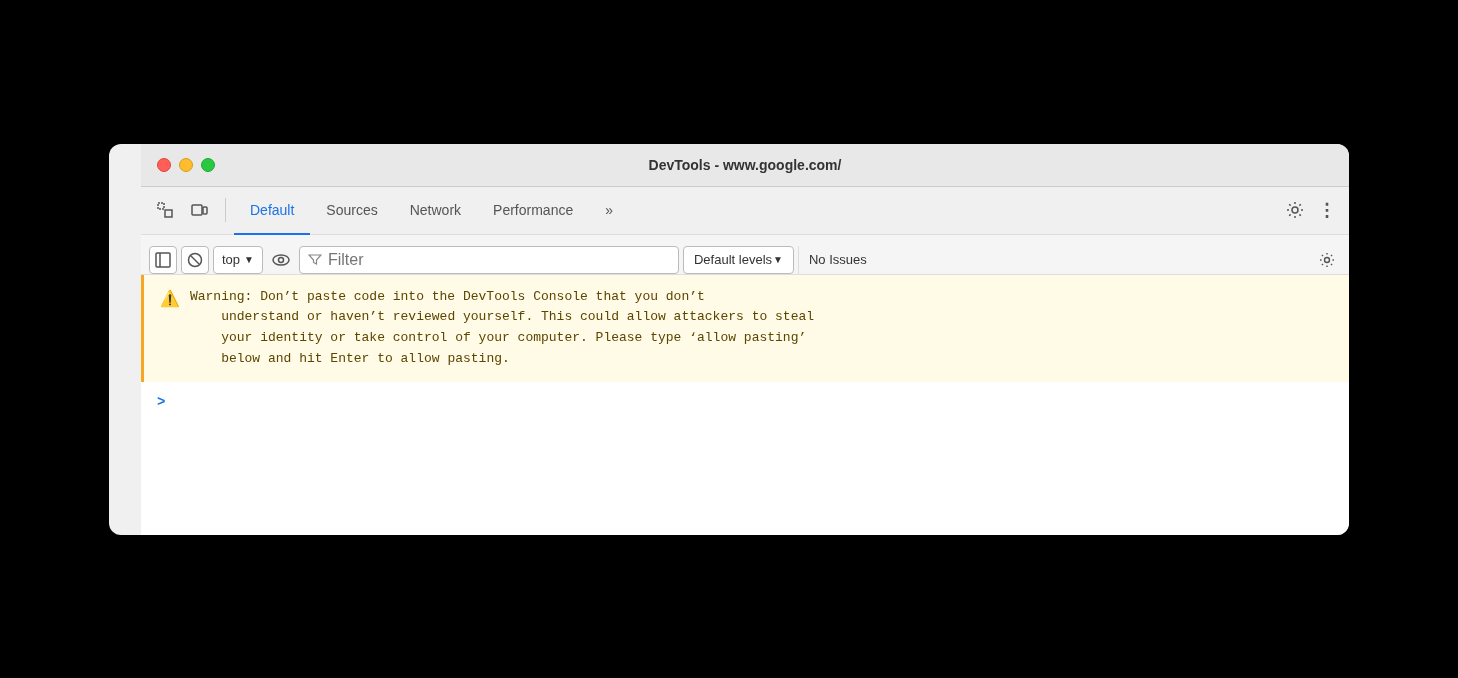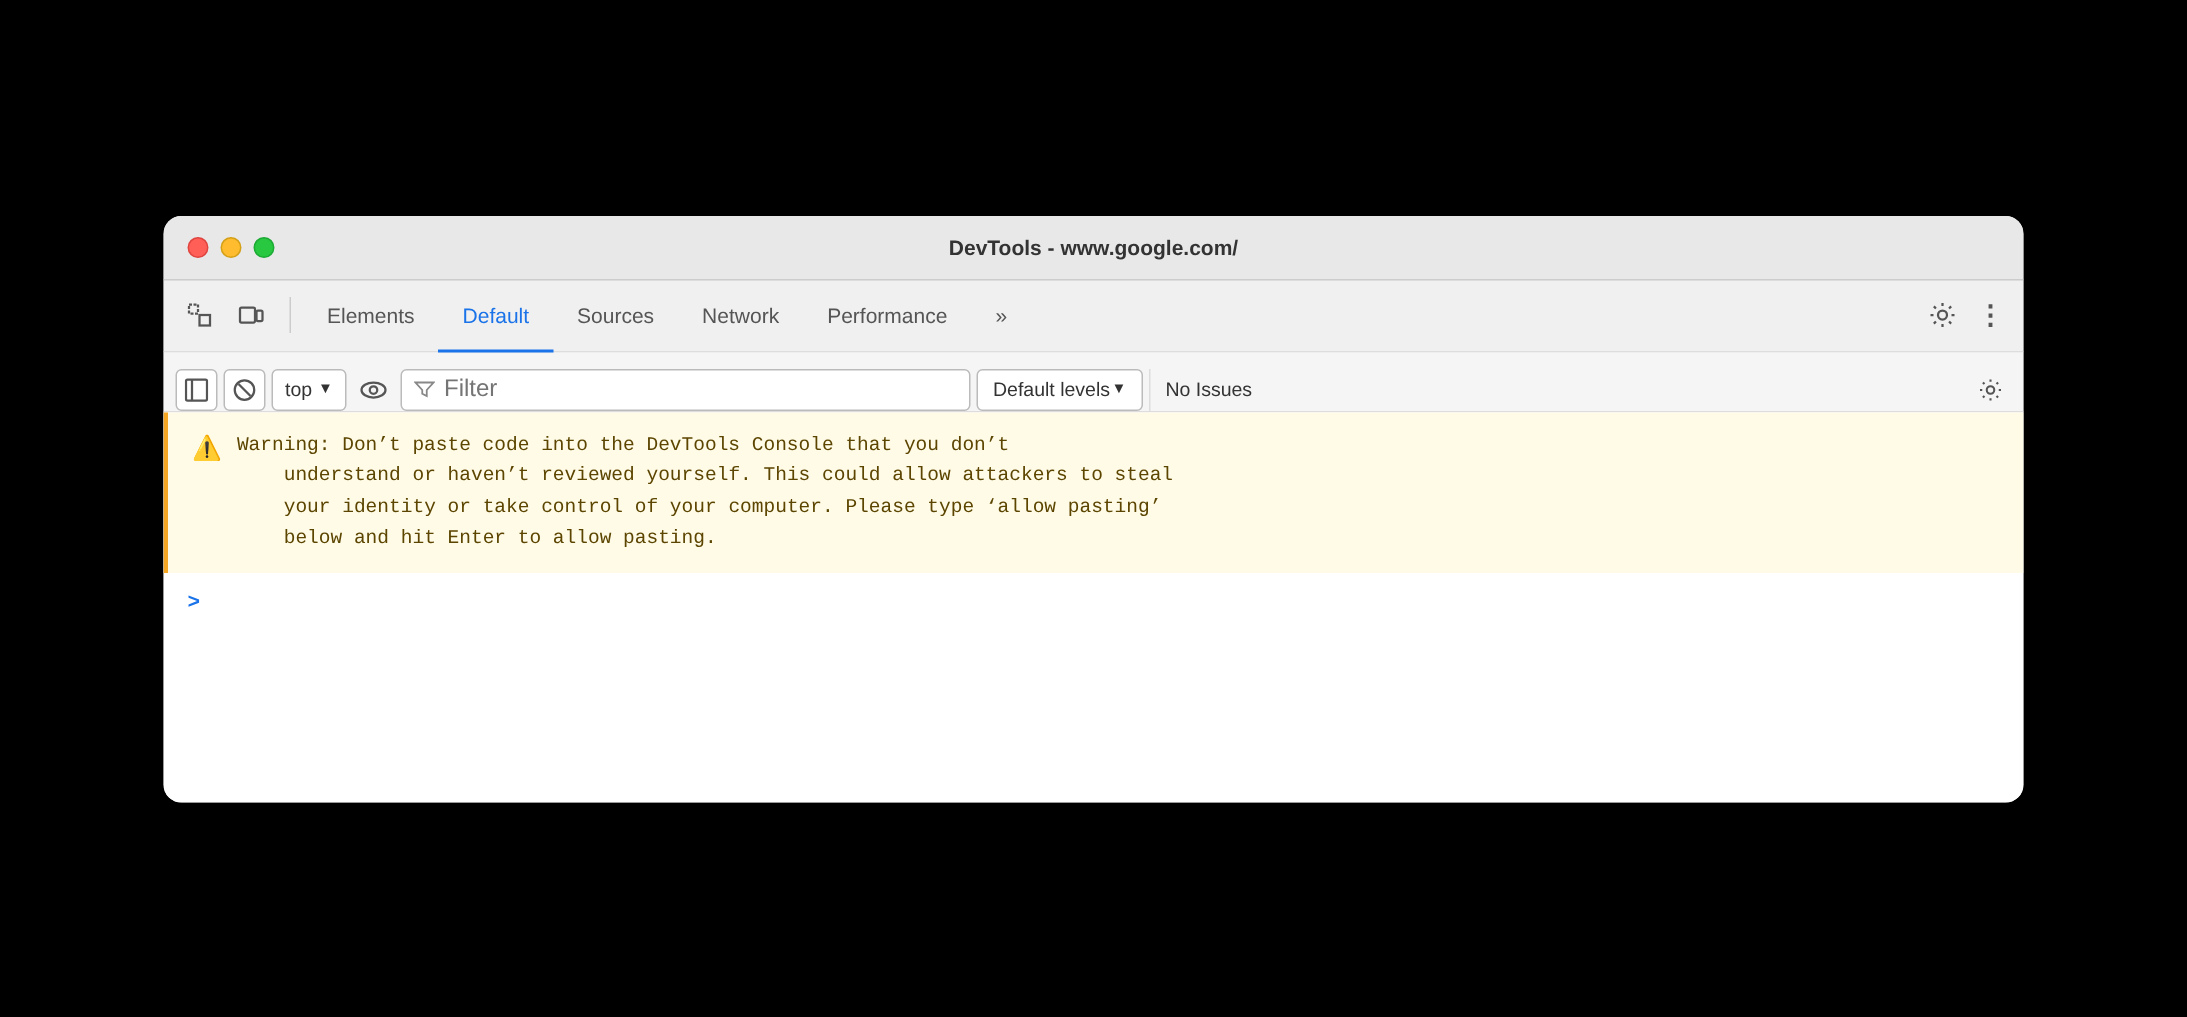--- a/index.html
+++ b/index.html
@@ -12,20 +12,21 @@
       min-height: 678px;
       font-family: -apple-system, BlinkMacSystemFont, 'Segoe UI', sans-serif;
     }
 
     .devtools-window {
       width: 1240px;
       background: #f0f0f0;
       border-radius: 12px;
       box-shadow: 0 20px 60px rgba(0,0,0,0.5);
       overflow: hidden;
+      padding-left: 32px;
     }
 
     
     .title-bar {
       background: #e8e8e8;
       display: flex;
       align-items: center;
       padding: 14px 16px;
       position: relative;
       border-bottom: 1px solid #ccc;
@@ -275,23 +276,20 @@
     </div>
     <div class="tab-icon-btn" title="Toggle device toolbar">
       <svg width="18" height="18" viewBox="0 0 18 18" fill="none">
         <rect x="2" y="4" width="10" height="10" rx="1" stroke="#555" stroke-width="1.5" fill="none"></rect>
         <rect x="13" y="6" width="4" height="7" rx="1" stroke="#555" stroke-width="1.5" fill="none"></rect>
       </svg>
     </div>
     <div class="tab-separator"></div>
 
     <div class="tabs">
-      <div class="tab">
-        <span>Elements</span>
-      </div>
       <div class="tab active">
         <span>Default</span>
       </div>
       <div class="tab">
         <span>Sources</span>
       </div>
       <div class="tab">
         <span>Network</span>
       </div>
       <div class="tab">

